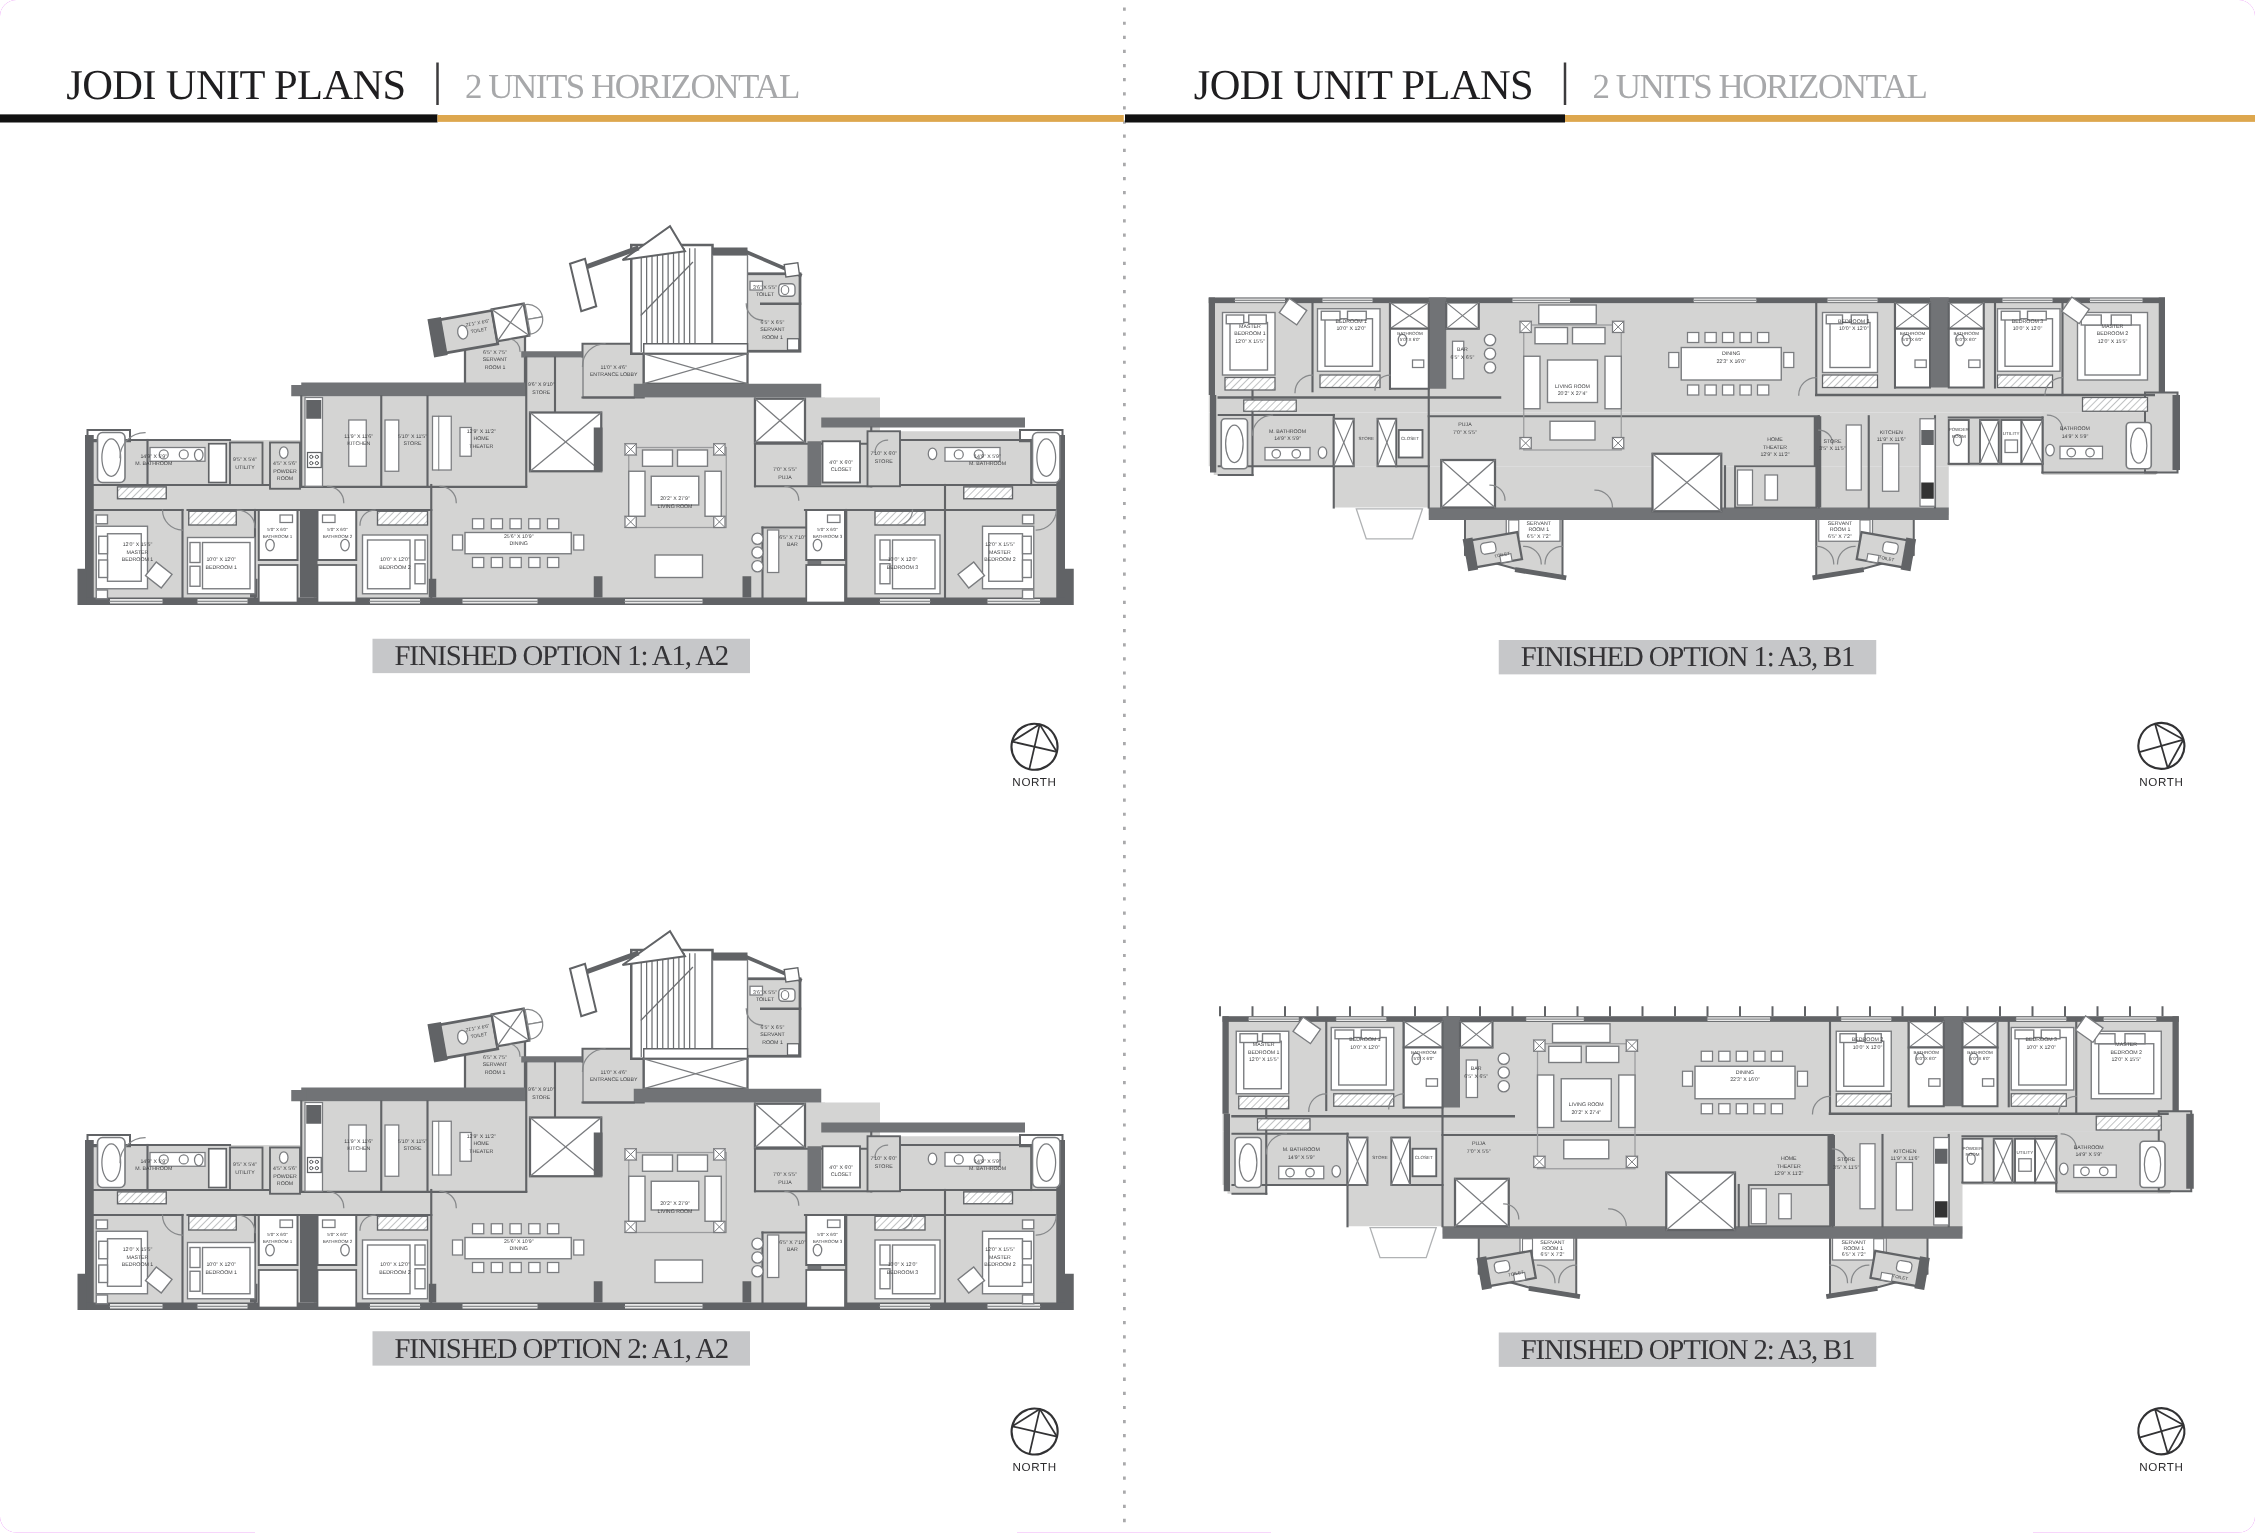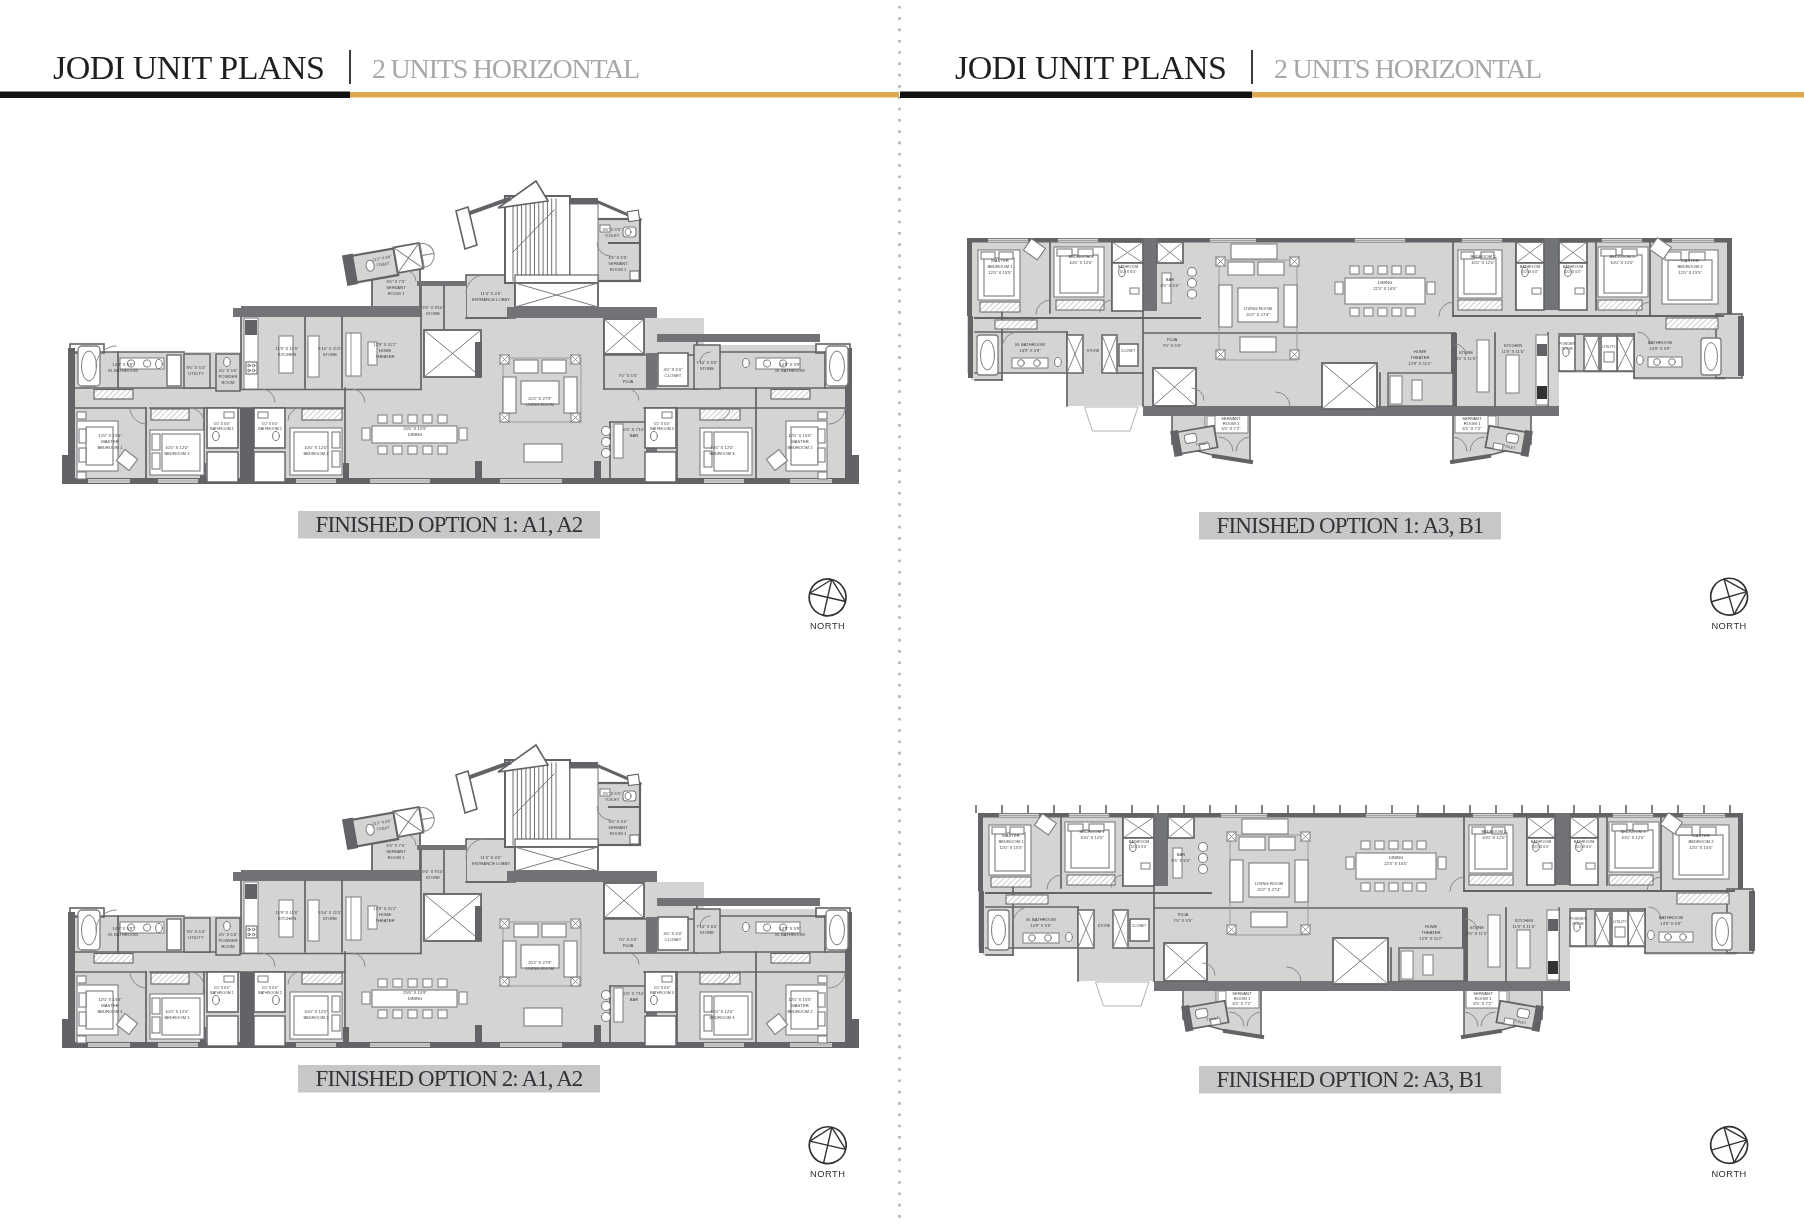--- a/index.html
+++ b/index.html
@@ -1,16 +1,16 @@
 <!DOCTYPE html>
 <html><head>
 <meta charset="utf-8">
 <style>
   html,body{margin:0;padding:0;background:#ffffff;}
-  #page{position:relative;width:1804px;height:1226px;background:#d946ef;overflow:hidden;}
+  #page{position:relative;width:1804px;height:1226px;background:#d946ef;overflow:hidden;border-radius:13px;}
   svg{display:block;}
   text{font-family:"Liberation Sans", sans-serif;}
   .ser{font-family:"Liberation Serif", serif;}
 </style>
 </head>
 <body>
 <div id="page">
 <svg width="1804" height="1226" viewBox="0 0 1804 1226">
 <defs>
 

